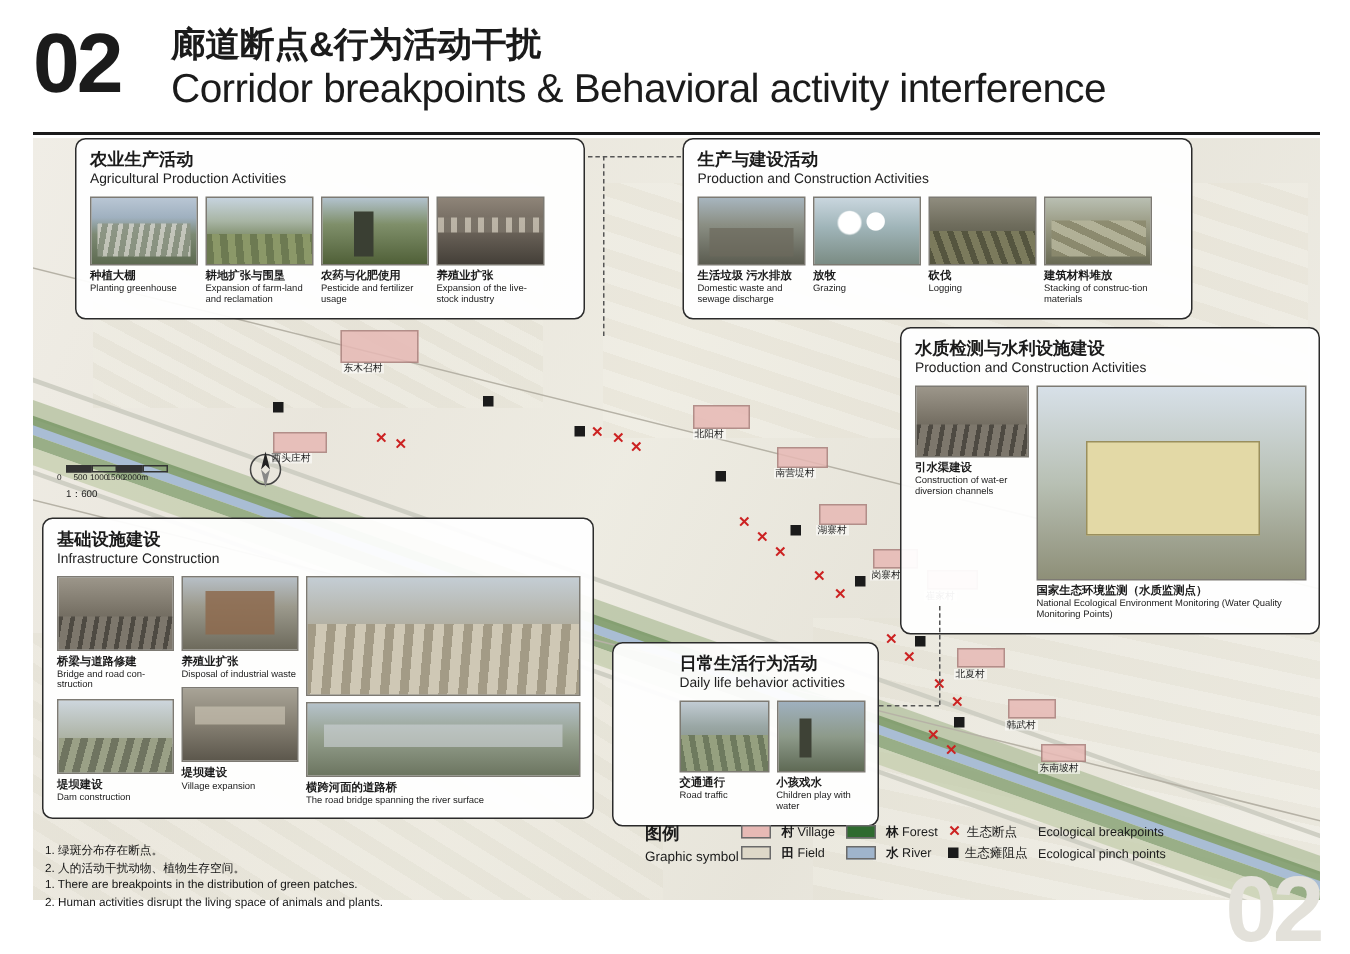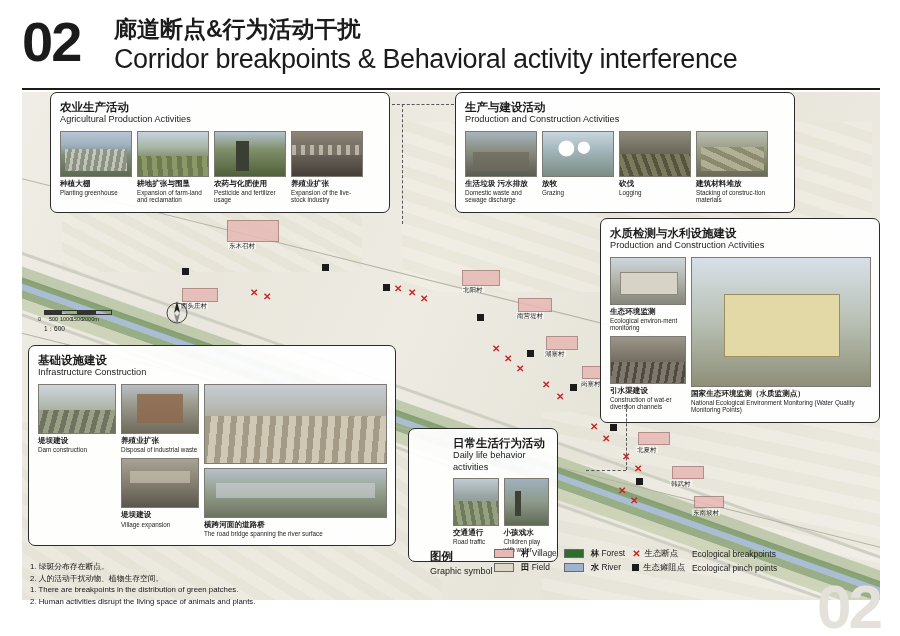--- a/index.html
+++ b/index.html
@@ -300,43 +300,43 @@
     </div>
   </div>
 </div>
 
 <div class="panel" id="panel-water" style="left:600px;top:218px;width:280px;">
   <h3>水质检测与水利设施建设</h3>
   <h4>Production and Construction Activities</h4>
   <div class="cards">
     <div style="display:flex;flex-direction:column;gap:4px;width:76px;">
       <div class="card bigcard" style="width:76px;">
-        <div class="ph p9" style="height:48px;"></div>
-        <div class="cap-cn">生态环境监测</div>
-        <div class="cap-en">Ecological environ-ment monitoring</div>
-      </div>
-      <div class="card bigcard" style="width:76px;">
         <div class="ph p11" style="height:48px;"></div>
         <div class="cap-cn">引水渠建设</div>
         <div class="cap-en">Construction of wat-er diversion channels</div>
       </div>
     </div>
     <div class="card bigcard2" style="width:216px;">
       <div class="ph p10" style="height:130px;"></div>
       <div class="cap-cn">国家生态环境监测（水质监测点）</div>
       <div class="cap-en">National Ecological Environment Monitoring (Water Quality Monitoring Points)</div>
     </div>
   </div>
 </div>
 
 <div class="panel" id="panel-infra" style="left:28px;top:345px;width:368px;">
   <h3>基础设施建设</h3>
   <h4>Infrastructure Construction</h4>
   <div class="cards">
     <div style="display:flex;flex-direction:column;gap:5px;width:78px;">
+      <div class="card" style="width:78px;">
+        <div class="ph p11" style="height:50px;"></div>
+        <div class="cap-cn">桥梁与道路修建</div>
+        <div class="cap-en">Bridge and road con-struction</div>
+      </div>
       <div class="card" style="width:78px;">
         <div class="ph p15" style="height:50px;"></div>
         <div class="cap-cn">堤坝建设</div>
         <div class="cap-en">Dam construction</div>
       </div>
     </div>
     <div style="display:flex;flex-direction:column;gap:5px;width:78px;">
       <div class="card" style="width:78px;">
         <div class="ph p12" style="height:50px;"></div>
         <div class="cap-cn">养殖业扩张</div>
@@ -350,21 +350,21 @@
     </div>
     <div class="card" style="width:188px;">
       <div class="ph p16" style="height:80px;"></div>
       <div class="ph p17" style="height:50px;margin-top:4px;"></div>
       <div class="cap-cn">横跨河面的道路桥</div>
       <div class="cap-en">The road bridge spanning the river surface</div>
     </div>
   </div>
 </div>
 
-<div class="panel" id="panel-daily" style="left:408px;top:428px;width:150px;padding-left:44px;">
+<div class="panel" id="panel-daily" style="left:408px;top:428px;width:178px;padding-left:44px;">
   <h3>日常生活行为活动</h3>
   <h4>Daily life behavior activities</h4>
   <div class="cards">
     <div class="card" style="width:78px;">
       <div class="ph p13" style="height:48px;"></div>
       <div class="cap-cn">交通通行</div>
       <div class="cap-en">Road traffic</div>
     </div>
     <div class="card" style="width:78px;">
       <div class="ph p18" style="height:48px;"></div>

